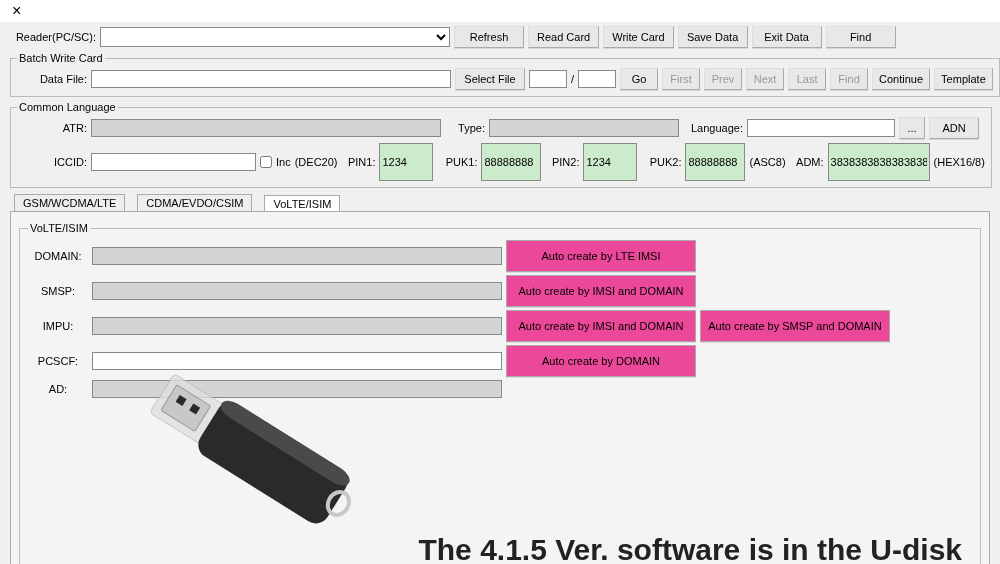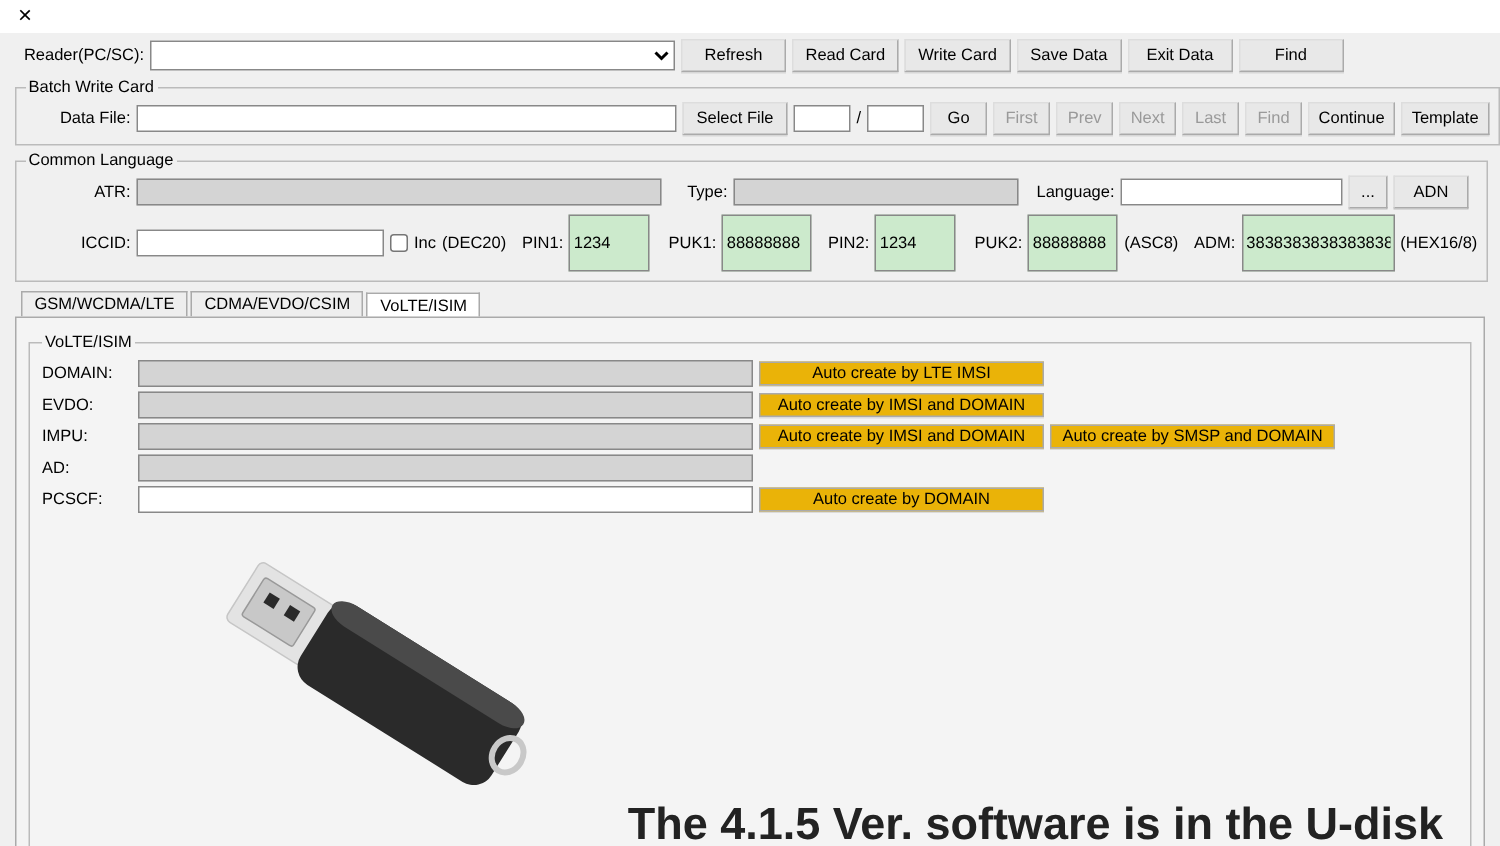--- a/index.html
+++ b/index.html
@@ -76,21 +76,21 @@
   height: 18px;
   border: 1px solid #888;
   background: #cceacc;
   padding: 18px 2px;
   font-size: 11px;
 }
 .cb { width: 12px; height: 12px; }
 .tabstrip {
   display: flex;
   margin-top: 6px;
-  gap: 2px;
+  gap: 12px;
   padding-left: 4px;
 }
 .tab {
   border: 1px solid #aaa;
   border-bottom: none;
   background: #eee;
   padding: 2px 8px;
   font-size: 11px;
   cursor: pointer;
 }
@@ -108,25 +108,25 @@
   position: relative;
 }
 .form-row {
   display: flex;
   align-items: center;
   gap: 4px;
   margin-bottom: 3px;
 }
 .form-lbl {
   width: 60px;
-  text-align: left;
+  text-align: center;
 }
 .wide-btn {
-  height: 16px;
-  background: #eab308;
+  height: 32px;
+  background: #ec4899;
   border: 1px solid #aaa;
   font-size: 11px;
   cursor: pointer;
   box-shadow: 0 1px 0 rgba(0,0,0,0.1);
 }
 .udisk-caption {
   position: absolute;
   bottom: 18px;
   right: 18px;
   font-size: 30px;
@@ -221,38 +221,38 @@
   <div class="tabpane">
     <fieldset style="border:1px solid #bbb; height:100%; padding:6px 8px;">
       <legend>VoLTE/ISIM</legend>
 
       <div class="form-row">
         <span class="form-lbl">DOMAIN:</span>
         <input class="input-gray" style="flex: 0 0 410px;" value="">
         <button class="wide-btn" style="flex:0 0 190px">Auto create by LTE IMSI</button>
       </div>
       <div class="form-row">
-        <span class="form-lbl">EVDO:</span>
+        <span class="form-lbl">SMSP:</span>
         <input class="input-gray" style="flex: 0 0 410px;" value="">
         <button class="wide-btn" style="flex:0 0 190px">Auto create by IMSI and DOMAIN</button>
       </div>
       <div class="form-row">
         <span class="form-lbl">IMPU:</span>
         <input class="input-gray" style="flex: 0 0 410px;" value="">
         <button class="wide-btn" style="flex:0 0 190px">Auto create by IMSI and DOMAIN</button>
         <button class="wide-btn" style="flex:0 0 190px">Auto create by SMSP and DOMAIN</button>
-      </div>
-      <div class="form-row">
-        <span class="form-lbl">AD:</span>
-        <input class="input-gray" style="flex: 0 0 410px;" value="">
       </div>
       <div class="form-row">
         <span class="form-lbl">PCSCF:</span>
         <input class="input-txt" style="flex: 0 0 410px;" value="">
         <button class="wide-btn" style="flex:0 0 190px">Auto create by DOMAIN</button>
+      </div>
+      <div class="form-row">
+        <span class="form-lbl">AD:</span>
+        <input class="input-gray" style="flex: 0 0 410px;" value="">
       </div>
 
       <svg class="usb-img" width="300" height="230" viewBox="0 0 300 230">
         <g transform="rotate(32 150 115)">
           <rect x="40" y="82" width="60" height="46" rx="4" fill="#e0e0e0" stroke="#bbb" opacity="0.8"></rect>
           <rect x="48" y="90" width="40" height="30" rx="2" fill="#c8c8c8" stroke="#999"></rect>
           <rect x="56" y="97" width="8" height="8" fill="#2a2a2a"></rect>
           <rect x="72" y="97" width="8" height="8" fill="#2a2a2a"></rect>
           <rect x="96" y="74" width="150" height="62" rx="14" fill="#2a2a2a"></rect>
           <rect x="96" y="74" width="150" height="16" rx="14" fill="#4a4a4a"></rect>

